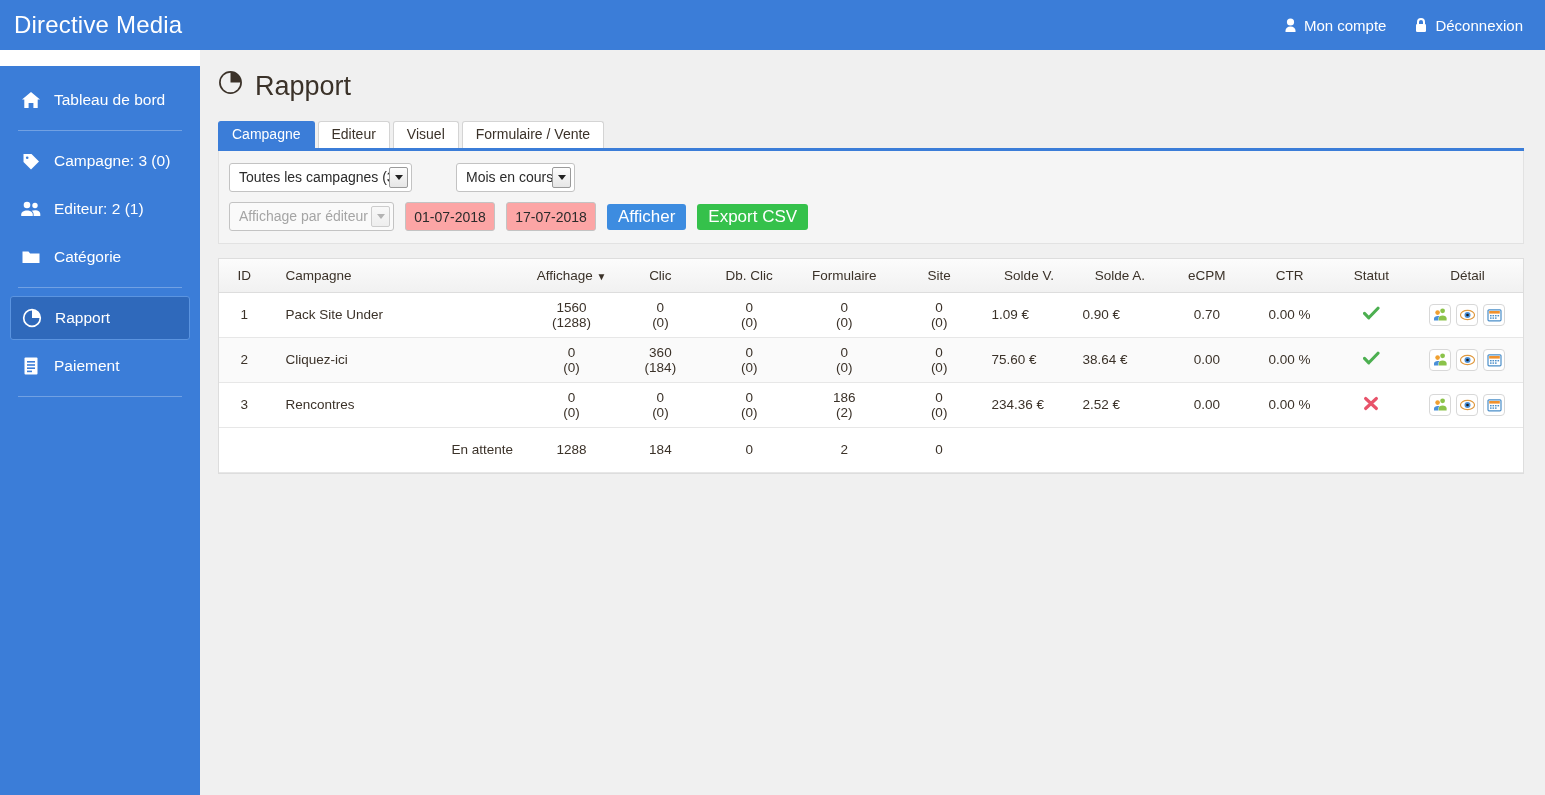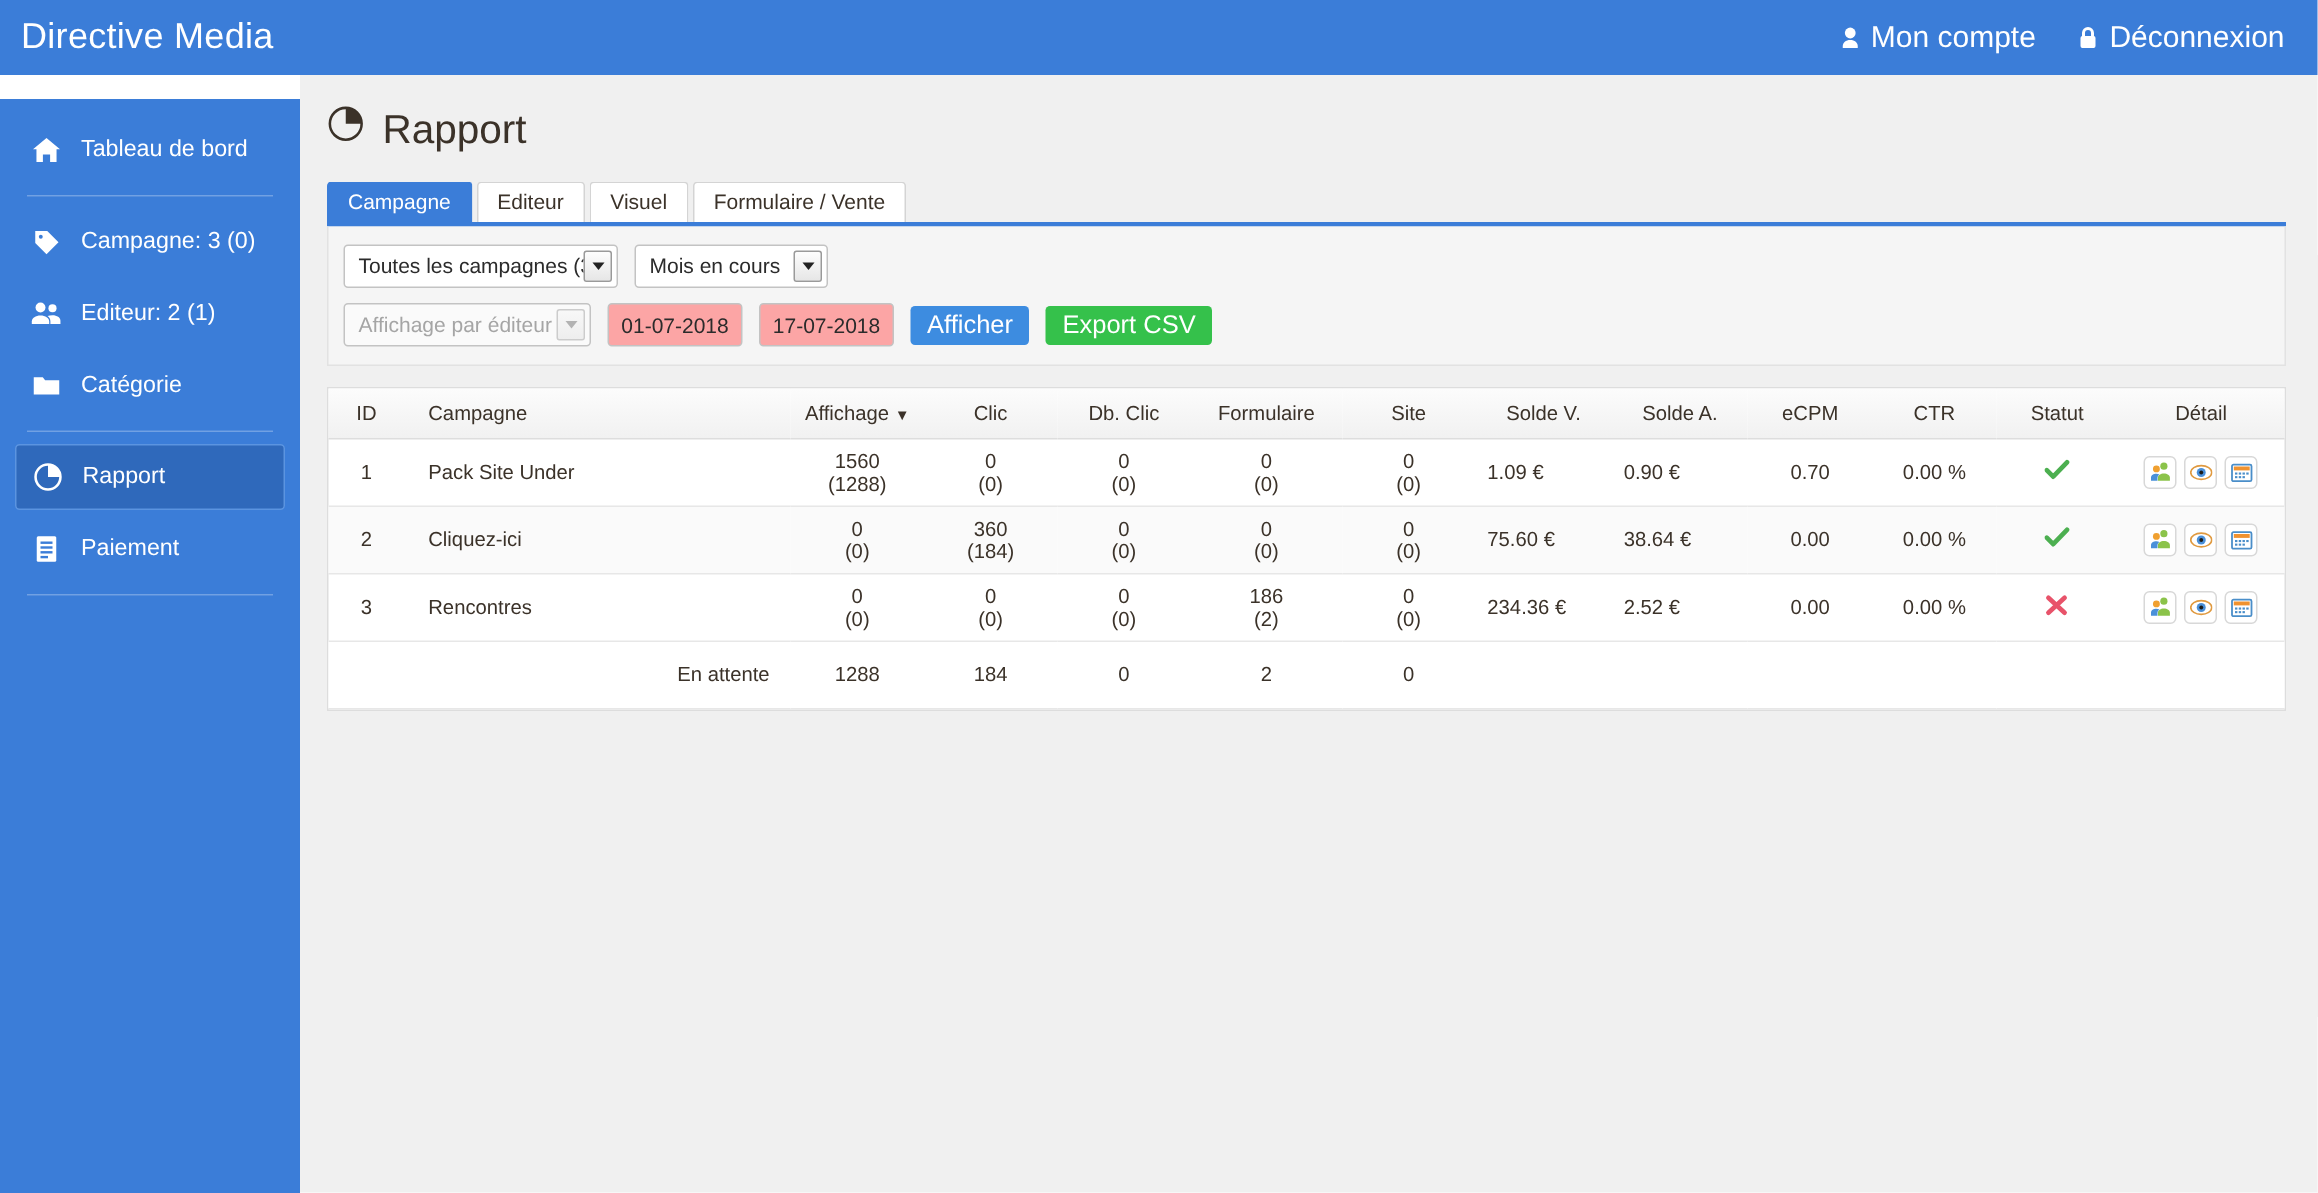--- a/index.html
+++ b/index.html
@@ -30,21 +30,21 @@
     white-space: nowrap;
   }
   #topbar-right {
     margin-left: auto;
     display: flex; align-items: center;
     gap: 28px;
     padding-right: 22px;
   }
   .topbar-link {
     color: #ffffff;
-    font-size: 20px;
+    font-size: 15px;
     display: flex; align-items: center;
     gap: 7px;
     cursor: pointer;
     white-space: nowrap;
   }
   .topbar-link svg { display: block; }
 
   
   #sidebar {
     position: absolute; left: 0; top: 66px;
@@ -168,21 +168,21 @@
     flex: 0 0 19px;
   }
   .select .sel-arrow::after {
     content: "";
     width: 0; height: 0;
     border-left: 4px solid transparent;
     border-right: 4px solid transparent;
     border-top: 5px solid #222;
   }
   #select-campagnes { width: 183px; }
-  #select-periode   { width: 129px; }
+  #select-periode   { width: 119px; margin-left: 33px; }
   #select-editeur   { width: 165px; background: #fafafa; cursor: default; }
   #select-editeur .sel-text { color: #a5a5a5; }
   #select-editeur .sel-arrow {
     background: linear-gradient(#f8f8f8, #eeeeee);
     border-color: #cccccc;
   }
   #select-editeur .sel-arrow::after { border-top-color: #b3b3b3; }
 
   .date-input {
     width: 90px; height: 29px;

